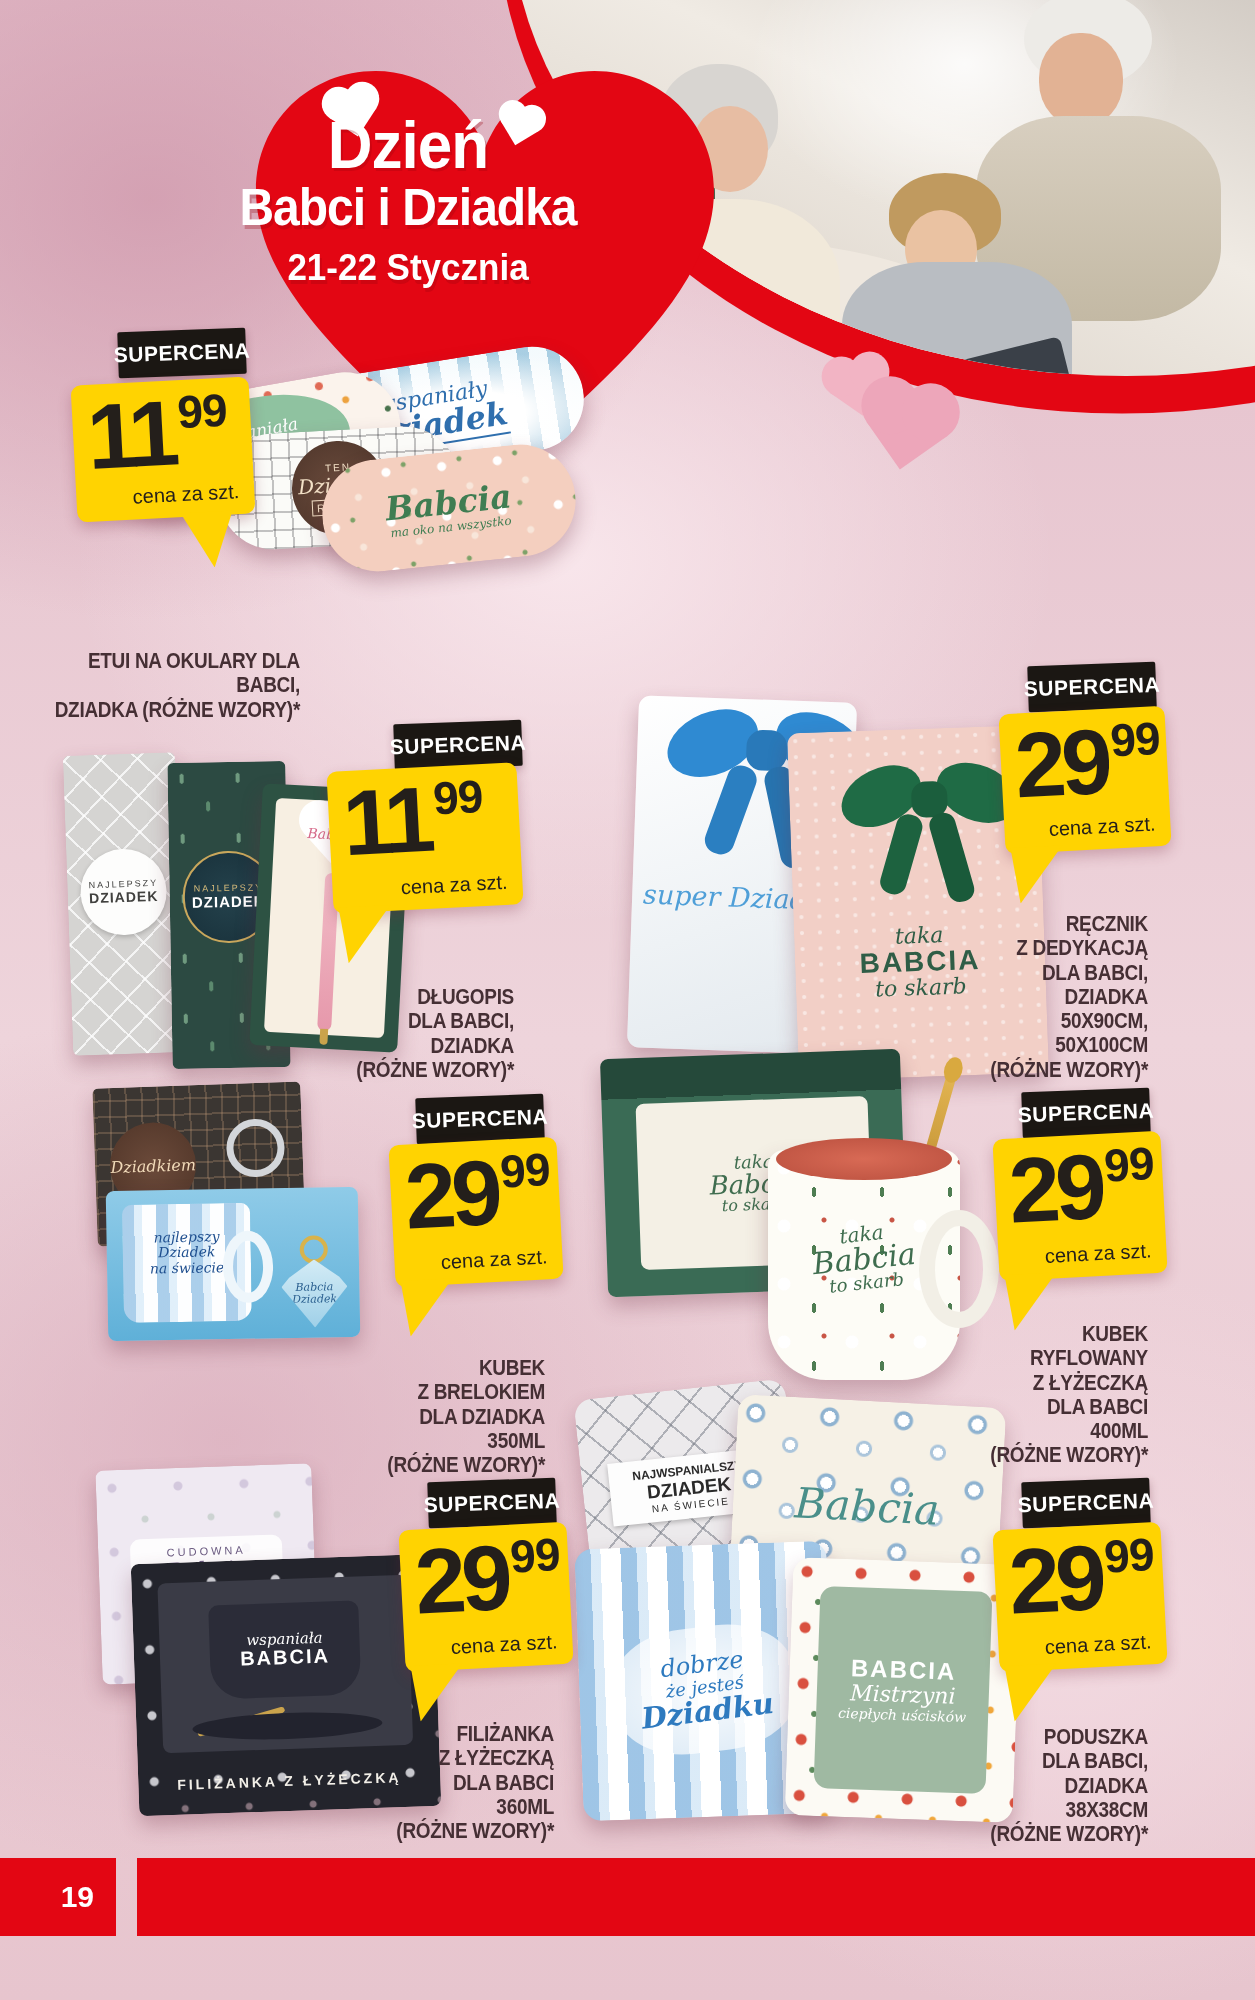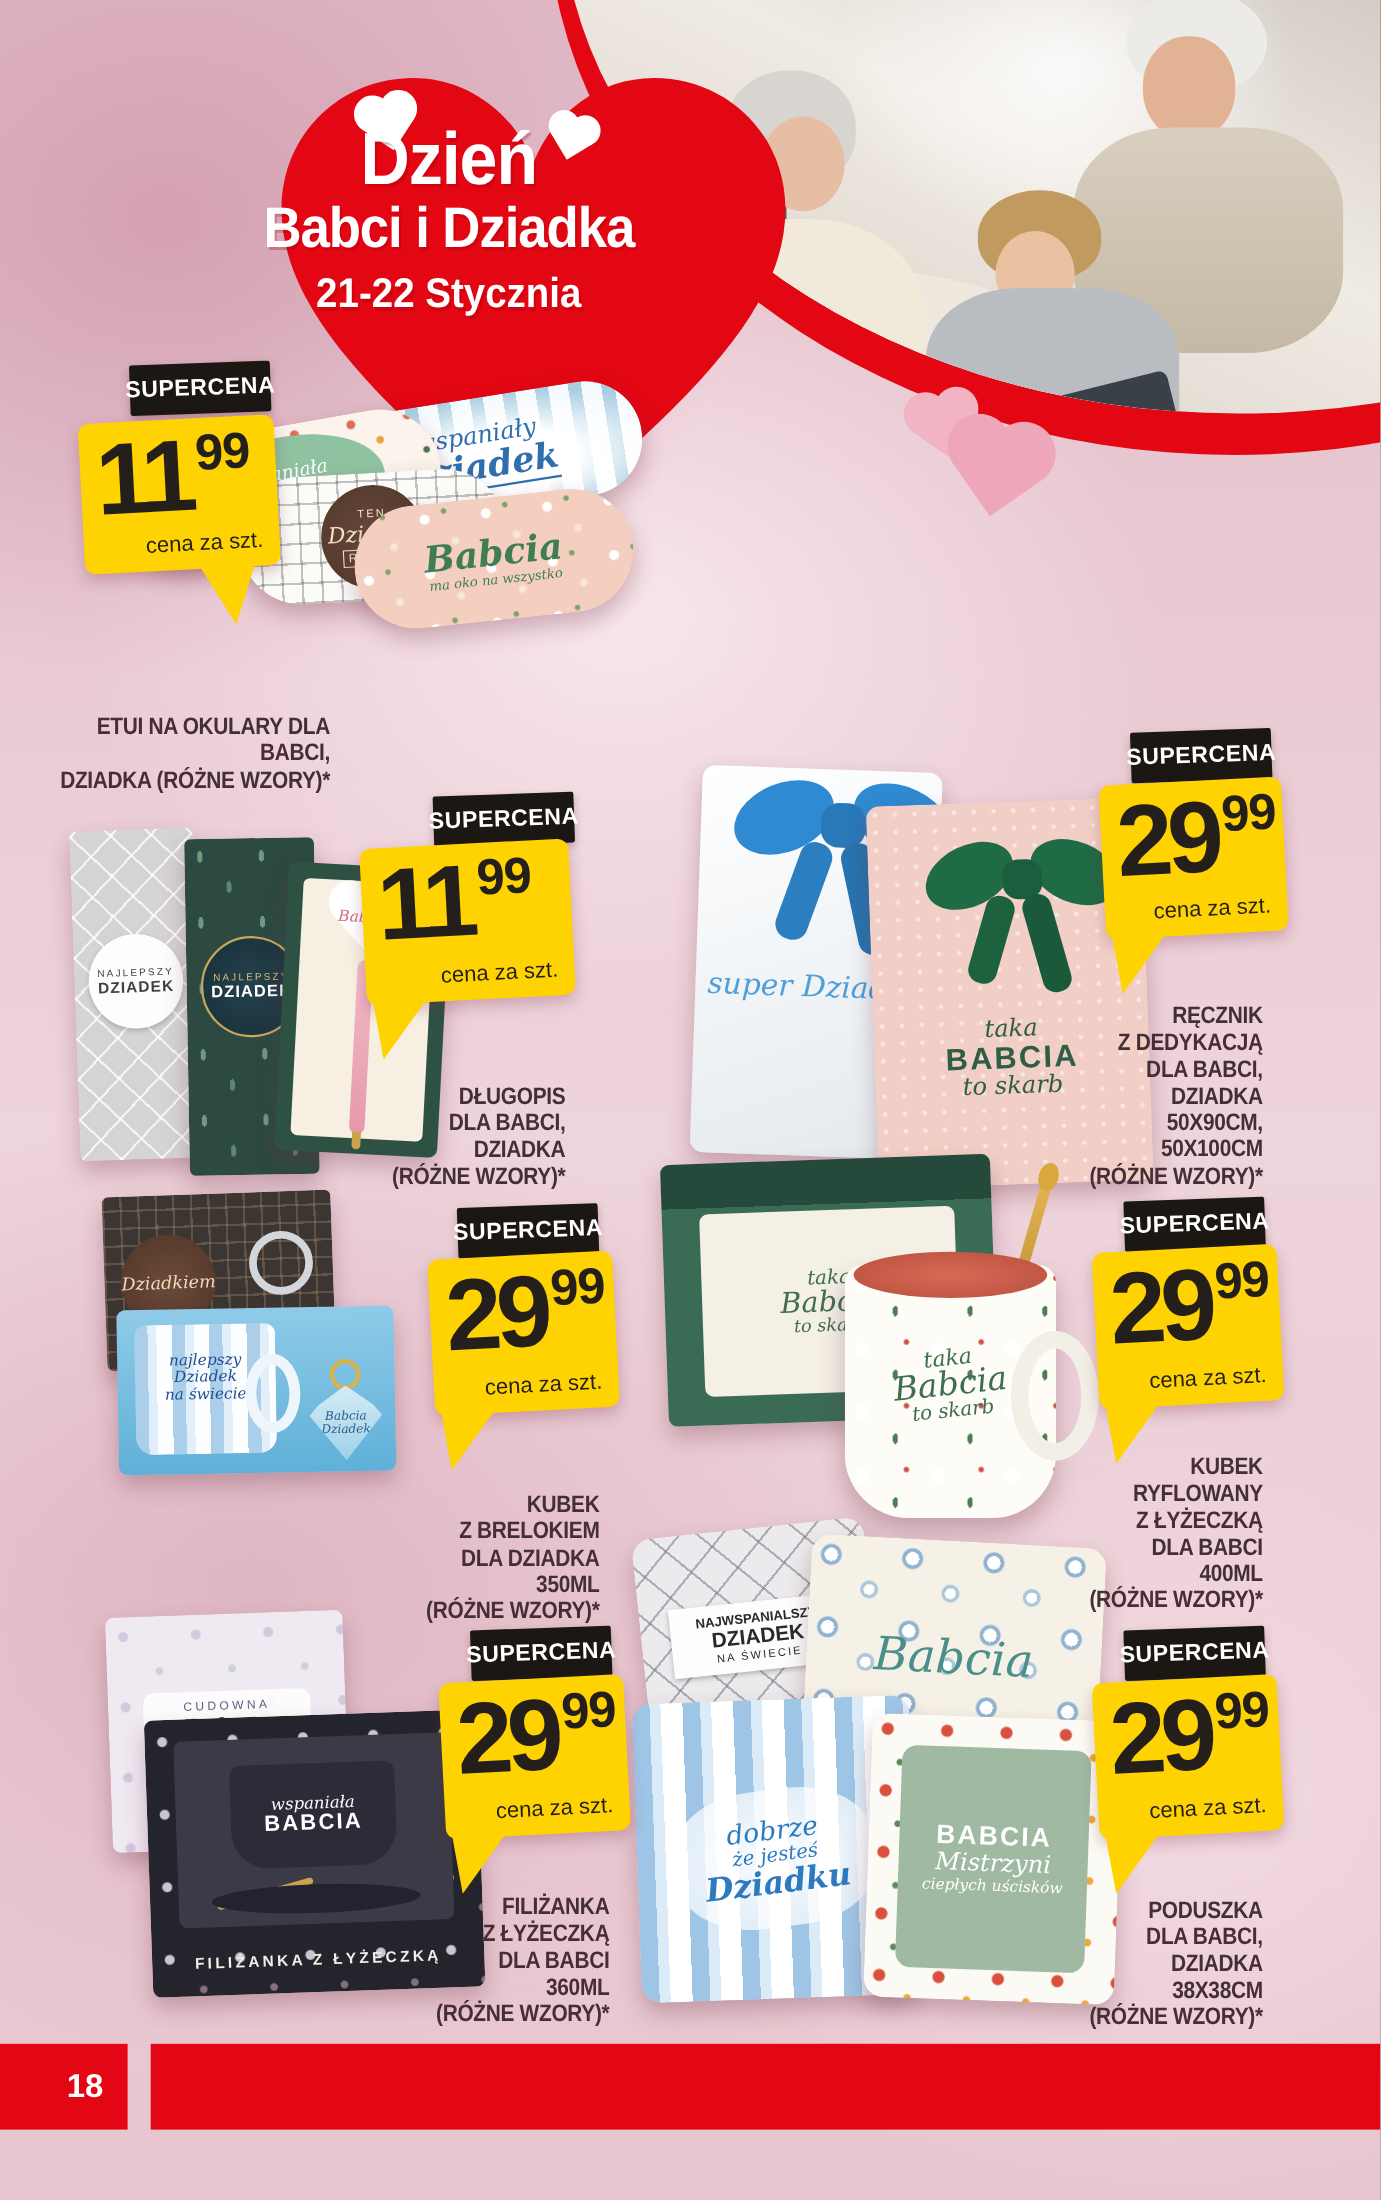--- a/index.html
+++ b/index.html
@@ -571,17 +571,17 @@
     <div class="unit">cena za szt.</div>
     <i class="tail tl"></i>
   </div>
   <div class="abs desc o6d">PODUSZKA
 DLA BABCI,
 DZIADKA
 38X38CM
 (RÓŻNE WZORY)*</div>
 
   <div class="abs foot-page">
-      <span>18</span>
+      <span>19</span>
     </div>
   <div class="abs foot-bar"></div>
 
 </div>
 
 </body></html>

